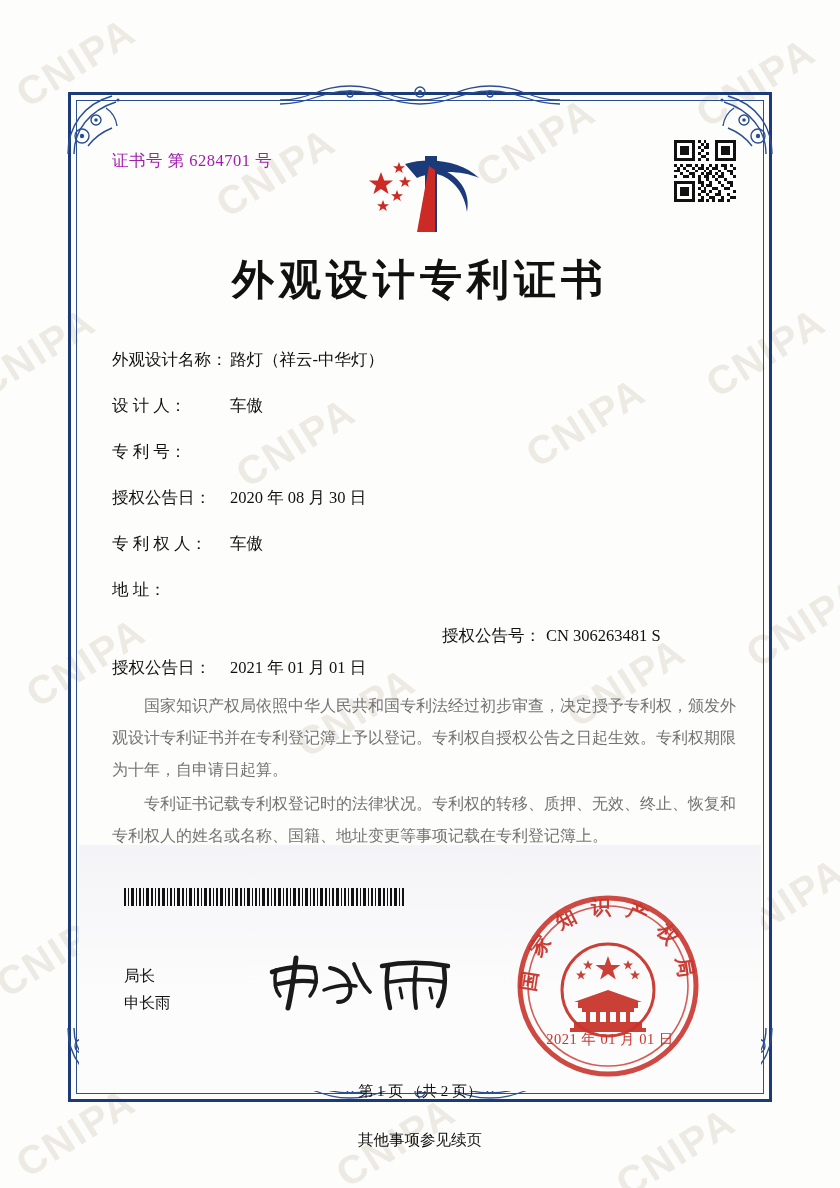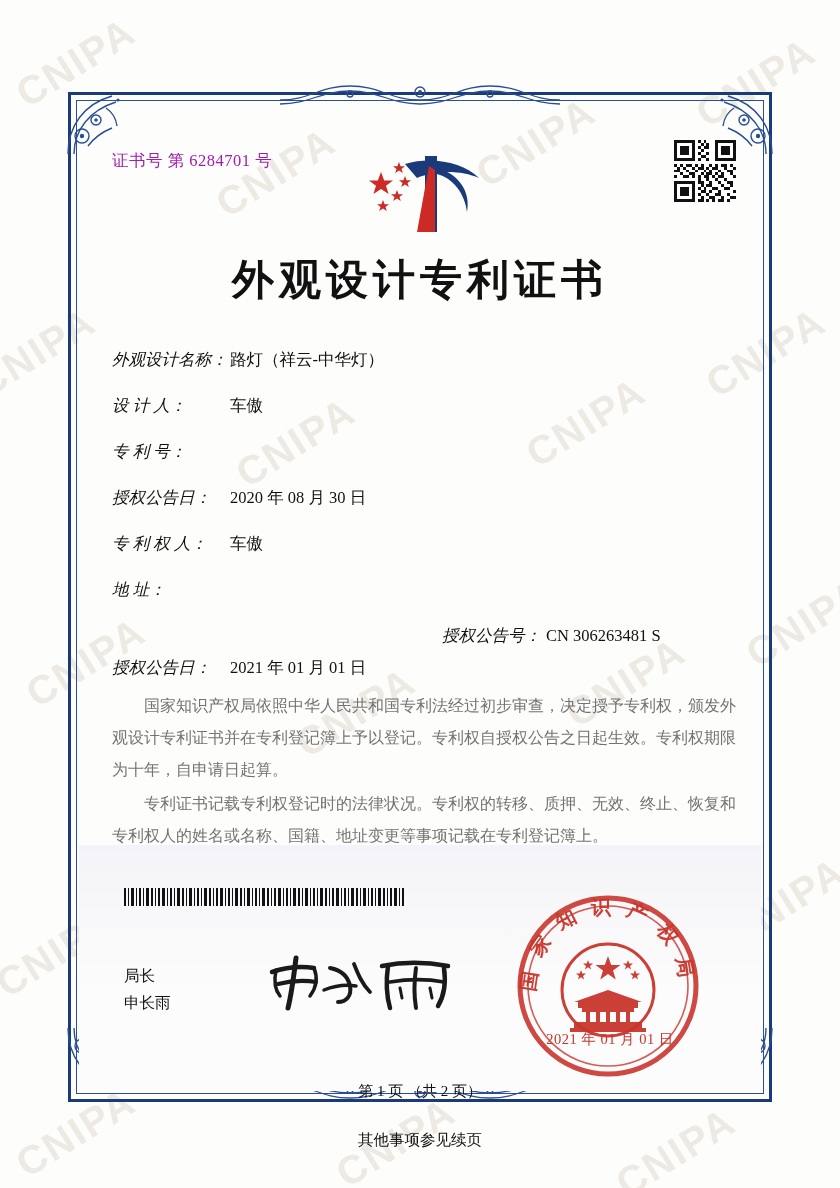--- a/index.html
+++ b/index.html
@@ -141,21 +141,20 @@
   .row {
     display: flex;
     align-items: flex-start;
     margin-bottom: 22px;
     line-height: 1.45;
   }
   .label {
     width: 118px;
     flex: 0 0 118px;
     white-space: nowrap;
-    font-style: italic;
   }
   .value { flex: 1 1 auto; }
   .value .line2 { display:block; padding-left: 0; }
 
   .row-split { display:flex; }
   .row-split .g1 { display:flex; width: 330px; margin-top: 32px; }
   .row-split .g2 { display:flex; }
   .row-split .g2 .label { width: 104px; flex:0 0 104px; }
 
   

